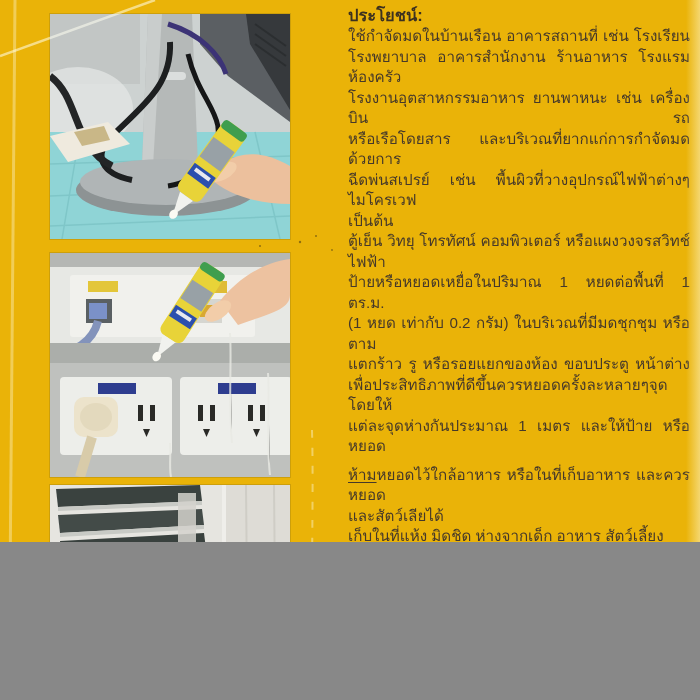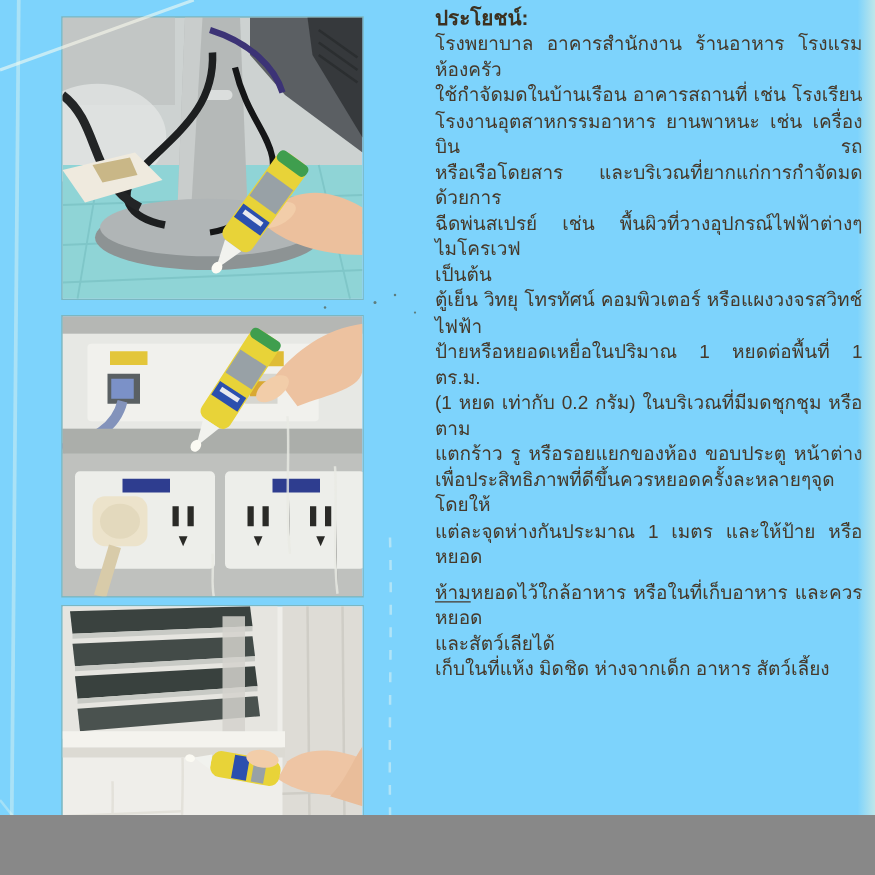--- a/index.html
+++ b/index.html
@@ -1,18 +1,18 @@
 <!DOCTYPE html>
 <html><head>
 <meta charset="utf-8">
 <style>
   html,body{margin:0;padding:0;background:#888;}
   .stage{
-    position:relative;width:700px;height:652px;overflow:hidden;
-    background:#7dd3fc;
+    position:relative;width:700px;height:542px;overflow:hidden;
+    background:#eab308;
     font-family:"Liberation Sans","DejaVu Sans",sans-serif;
   }
   
   .stage::after{
     content:"";position:absolute;top:0;right:0;width:14px;height:100%;
     background:linear-gradient(90deg,rgba(255,250,210,0),rgba(255,250,215,.5));
     pointer-events:none;
   }
   .crease-overlay{position:absolute;inset:0;pointer-events:none;}
   .photo-col{position:absolute;left:50px;top:0;width:240px;}
@@ -180,22 +180,22 @@
         </g>
         <ellipse cx="160" cy="122" rx="13" ry="7" fill="#f2cda9" transform="rotate(8 160 122)"></ellipse>
       </svg>
     </figure>
   </div>
 
   <div class="text-col" id="sections-root">
       <section>
         <h3>ประโยชน์:</h3>
         <div class="para">
+          <div class="tline just"><span>ใช้กำจัดมดในบ้านเรือน อาคารสถานที่ เช่น โรงเรียน</span></div>
           <div class="tline just"><span>โรงพยาบาล อาคารสำนักงาน ร้านอาหาร โรงแรม ห้องครัว</span></div>
-          <div class="tline just"><span>ใช้กำจัดมดในบ้านเรือน อาคารสถานที่ เช่น โรงเรียน</span></div>
           <div class="tline just"><span>โรงงานอุตสาหกรรมอาหาร ยานพาหนะ เช่น เครื่องบิน รถ</span></div>
           <div class="tline just"><span>หรือเรือโดยสาร และบริเวณที่ยากแก่การกำจัดมดด้วยการ</span></div>
           <div class="tline just"><span>ฉีดพ่นสเปรย์ เช่น พื้นผิวที่วางอุปกรณ์ไฟฟ้าต่างๆ ไมโครเวฟ</span></div>
           <div class="tline"><span>เป็นต้น</span></div>
           <div class="tline just"><span>ตู้เย็น วิทยุ โทรทัศน์ คอมพิวเตอร์ หรือแผงวงจรสวิทช์ไฟฟ้า</span></div>
         </div>
       </section>
       <section>
         <div class="para">
           <div class="tline just"><span>ป้ายหรือหยอดเหยื่อในปริมาณ 1 หยดต่อพื้นที่ 1 ตร.ม.</span></div>

